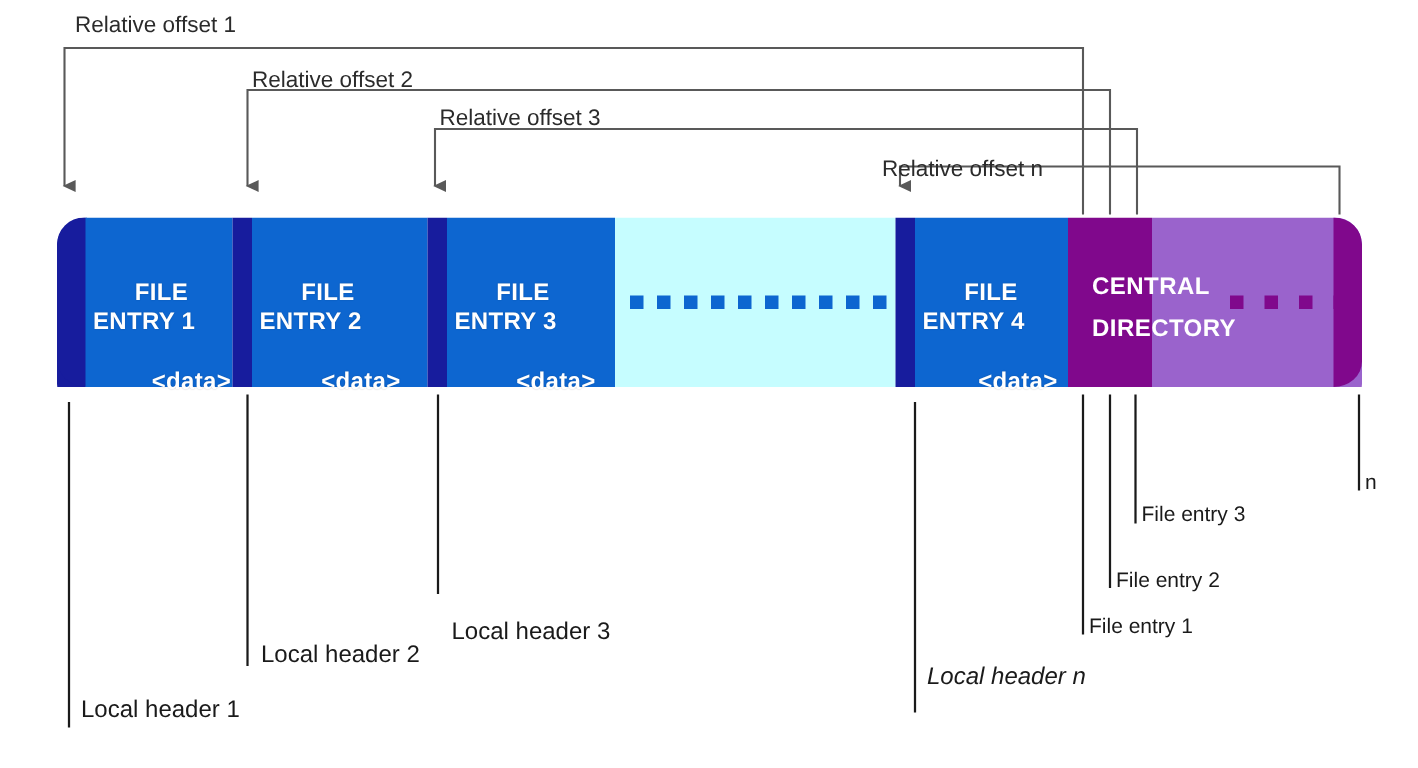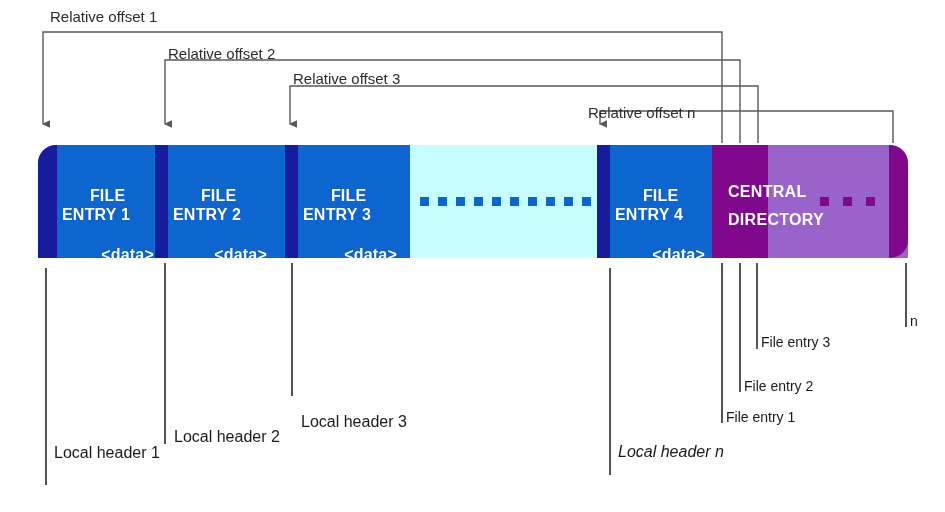--- a/index.html
+++ b/index.html
@@ -195,21 +195,21 @@
     </div>
     <div class="dotrow dot-purple" style="left:782px;top:52px;gap:14px;">
       <i></i>
         <i></i>
         <i></i>
         <i></i>
     </div>
 
   </div>
 
-  <div class="btmtxt" style="left:54px;top:444px;">Local header 1</div>
+  <div class="btmtxt" style="left:54px;top:465px;">Local header 1</div>
   <div class="btmtxt" style="left:174px;top:428px;">Local header 2</div>
   <div class="btmtxt" style="left:301px;top:381px;margin-top:32px;">Local header 3</div>
   <div class="btmtxt" style="left:618px;top:443px;font-style:italic;">Local header n</div>
 
   <div class="smtxt" style="left:726px;top:409px;">File entry 1</div>
   <div class="smtxt" style="left:744px;top:378px;">File entry 2</div>
   <div class="smtxt" style="left:761px;top:334px;">File entry 3</div>
   <div class="smtxt" style="left:910px;top:313px;">n</div>
 
 </div>

